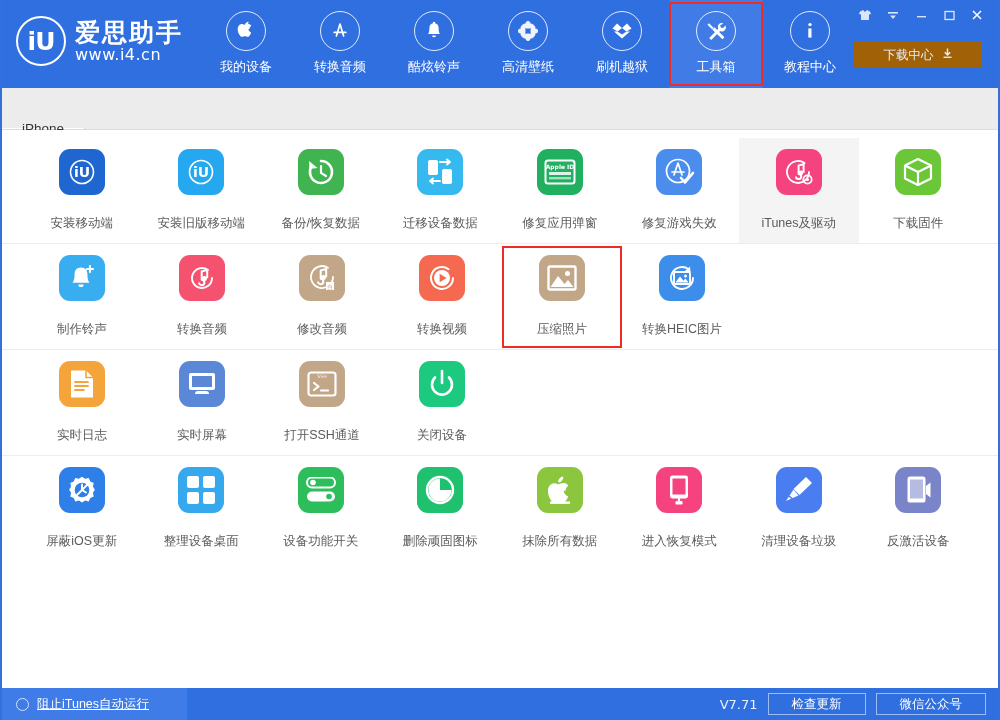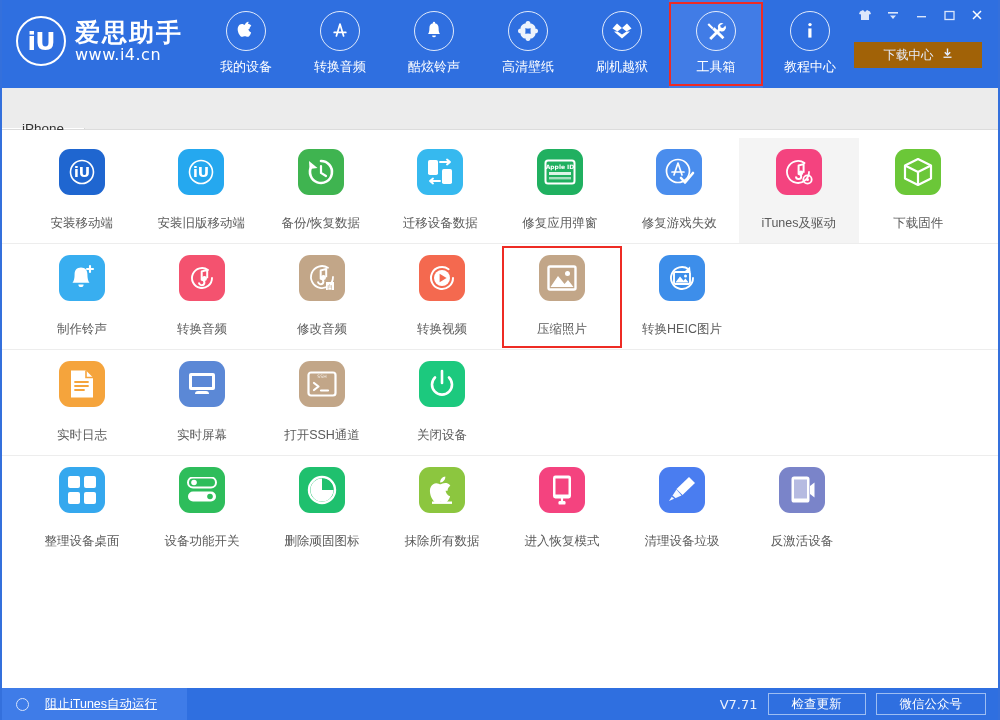--- a/index.html
+++ b/index.html
@@ -161,21 +161,21 @@
   .statusbar {
     height: 32px; flex: none;
     background: #2f6fe0;
     display: flex; align-items: center;
     position: relative;
   }
   .status-left {
     width: 185px; height: 32px;
     background: #3f7ce8;
     display: flex; align-items: center;
-    padding-left: 14px; gap: 16px;
+    padding-left: 14px; gap: 8px;
     cursor: pointer;
   }
   .status-circle {
     width: 13px; height: 13px; border-radius: 50%;
     border: 1.5px solid #d6e3fb; flex: none;
   }
   .status-left-label {
     color: #fff; font-size: 12.5px;
     text-decoration: underline;
   }
@@ -525,20 +525,31 @@
             <svg width="30" height="30" viewBox="0 0 30 30">
               <path d="M8 8.5 a10 10 0 1 0 14 0" stroke="#fff" stroke-width="2.6" fill="none" stroke-linecap="round"></path>
               <path d="M15 2 v12" stroke="#fff" stroke-width="2.6" stroke-linecap="round"></path>
             </svg>
           </div>
           <div class="tool-label">关闭设备</div>
         </div>
       </div>
       <div class="tool-row">
         <div class="tool">
+          <div class="tool-icon" style="background:#2f7fe8">
+            <svg width="30" height="30" viewBox="0 0 30 30">
+              <path d="M15 1.8 l3.1 2 3.6-.8 1.6 3.4 3.4 1.6-.8 3.6 2 3.1-2 3.1.8 3.6-3.4 1.6-1.6 3.4-3.6-.8-3.1 2-3.1-2-3.6.8-1.6-3.4-3.4-1.6.8-3.6-2-3.1 2-3.1-.8-3.6 3.4-1.6 1.6-3.4 3.6.8z" fill="#fff"></path>
+              <circle cx="15" cy="15" r="7.3" fill="#2f7fe8"></circle>
+              <path d="M15 9.5 v5.5 l4 2.5" stroke="#fff" stroke-width="1.9" fill="none" stroke-linecap="round"></path>
+              <path d="M9.5 20.5 L20.5 9.5" stroke="#fff" stroke-width="2" stroke-linecap="round"></path>
+            </svg>
+          </div>
+          <div class="tool-label">屏蔽iOS更新</div>
+        </div>
+        <div class="tool">
           <div class="tool-icon" style="background:#35a8ee">
             <svg width="28" height="28" viewBox="0 0 28 28">
               <g fill="#fff">
                 <rect x="0" y="0" width="12" height="12" rx="2"></rect>
                 <rect x="16" y="0" width="12" height="12" rx="2"></rect>
                 <rect x="0" y="16" width="12" height="12" rx="2"></rect>
                 <rect x="16" y="16" width="12" height="12" rx="2"></rect>
               </g>
             </svg>
           </div>

